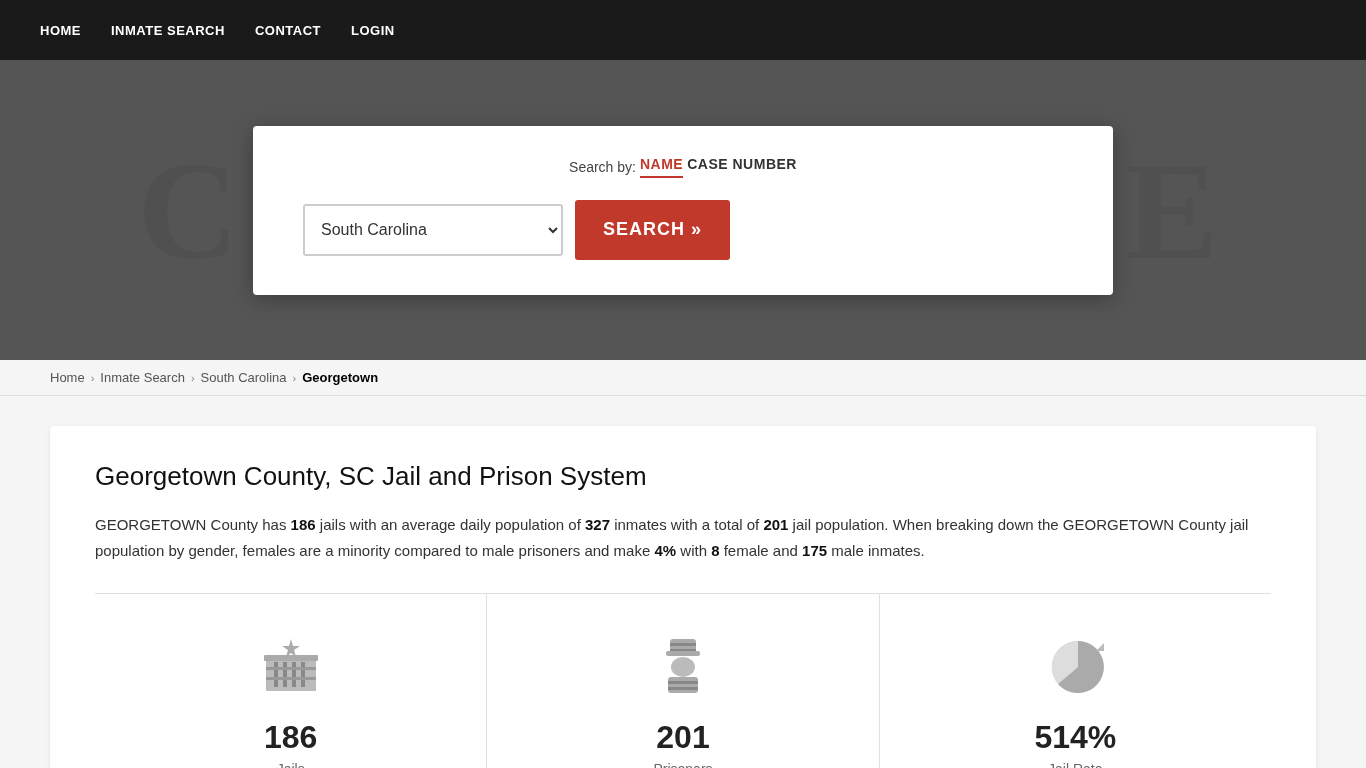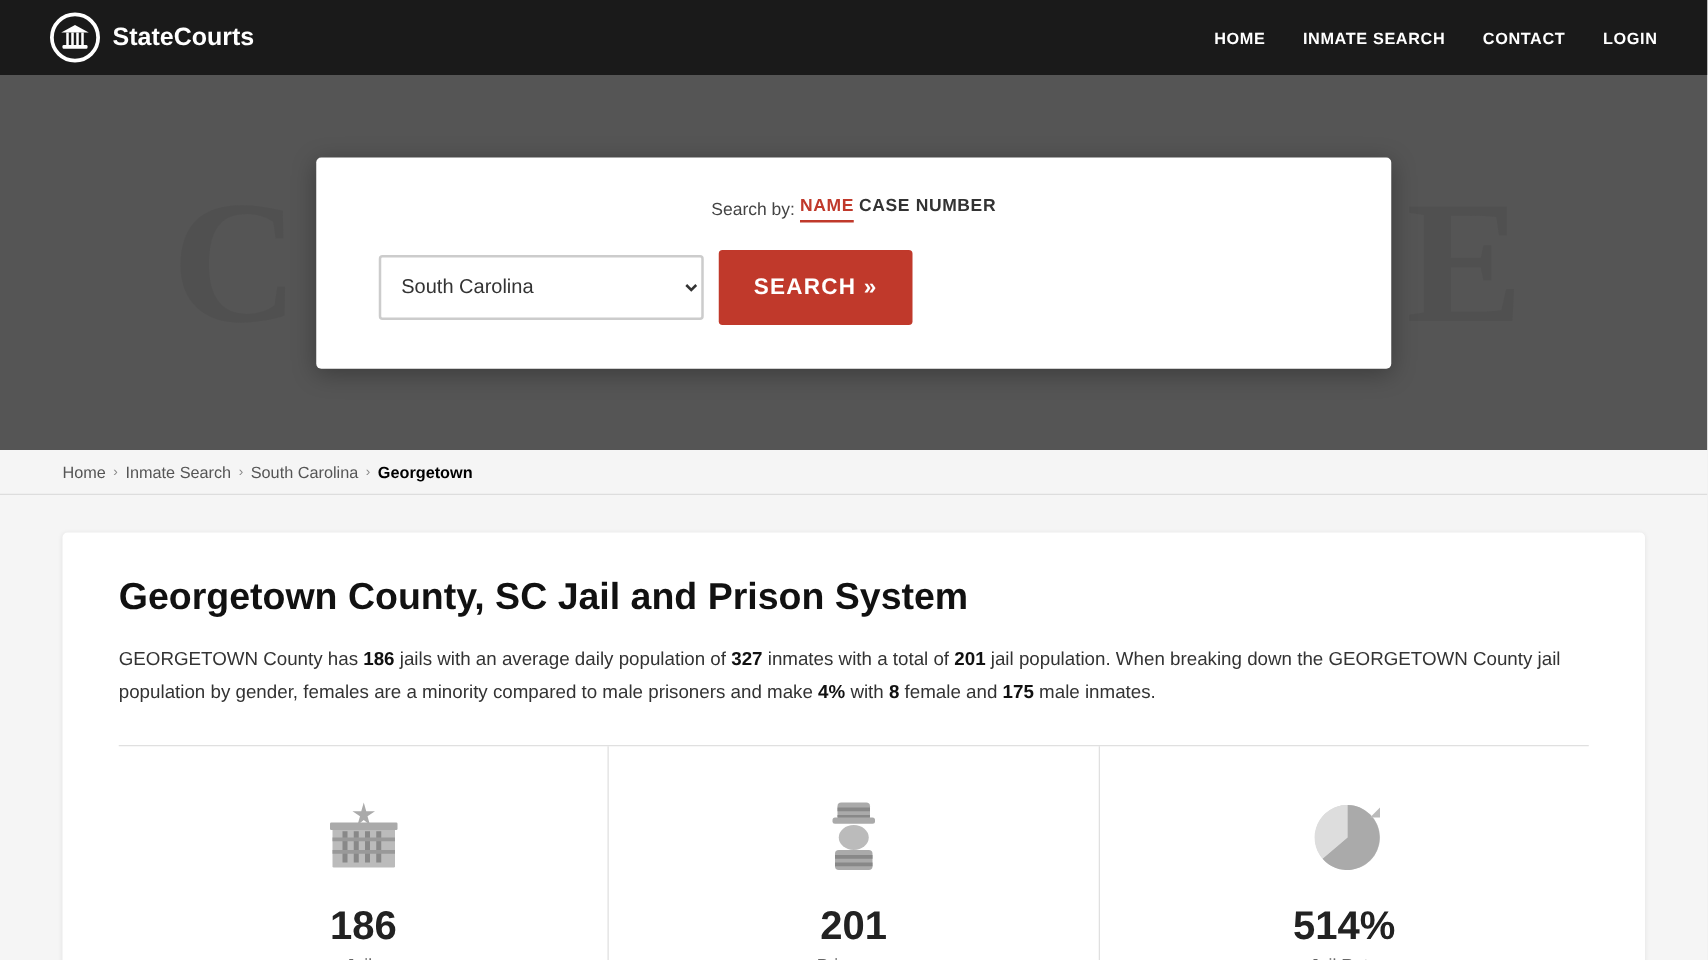--- a/index.html
+++ b/index.html
@@ -193,22 +193,22 @@
       background: #f5f5f5;
       padding: 30px 50px;
     }
     .content-card {
       background: #fff;
       border-radius: 4px;
       padding: 35px 45px 40px;
       box-shadow: 0 1px 4px rgba(0,0,0,0.08);
     }
     .content-title {
-      font-size: 30px;
-      font-weight: bold;
+      font-size: 26px;
+      font-weight: normal;
       color: #111;
       margin-bottom: 20px;
     }
     .content-description {
       font-size: 15px;
       color: #333;
       line-height: 1.7;
       margin-bottom: 30px;
     }
     .content-description strong { color: #111; }
@@ -244,33 +244,20 @@
     }
     .stat-label {
       font-size: 14px;
       color: #666;
     }
   </style>
 </head>
 <body>
 
 <header class="header">
-  <div class="logo-area">
-    <div class="logo-circle">
-      <svg width="24" height="24" viewBox="0 0 24 24" fill="white">
-        <rect x="2" y="18" width="20" height="3" rx="1"></rect>
-        <rect x="5" y="8" width="2" height="10"></rect>
-        <rect x="9" y="8" width="2" height="10"></rect>
-        <rect x="13" y="8" width="2" height="10"></rect>
-        <rect x="17" y="8" width="2" height="10"></rect>
-        <polygon points="12,2 1,8 23,8"></polygon>
-      </svg>
-    </div>
-    <span class="logo-text">StateCourts</span>
-  </div>
   <nav class="nav-links">
     <a href="#">HOME</a>
     <a href="#">INMATE SEARCH</a>
     <a href="#">CONTACT</a>
     <a href="#">LOGIN</a>
   </nav>
 </header>
 
 <div class="hero">
   <div class="hero-bg">

